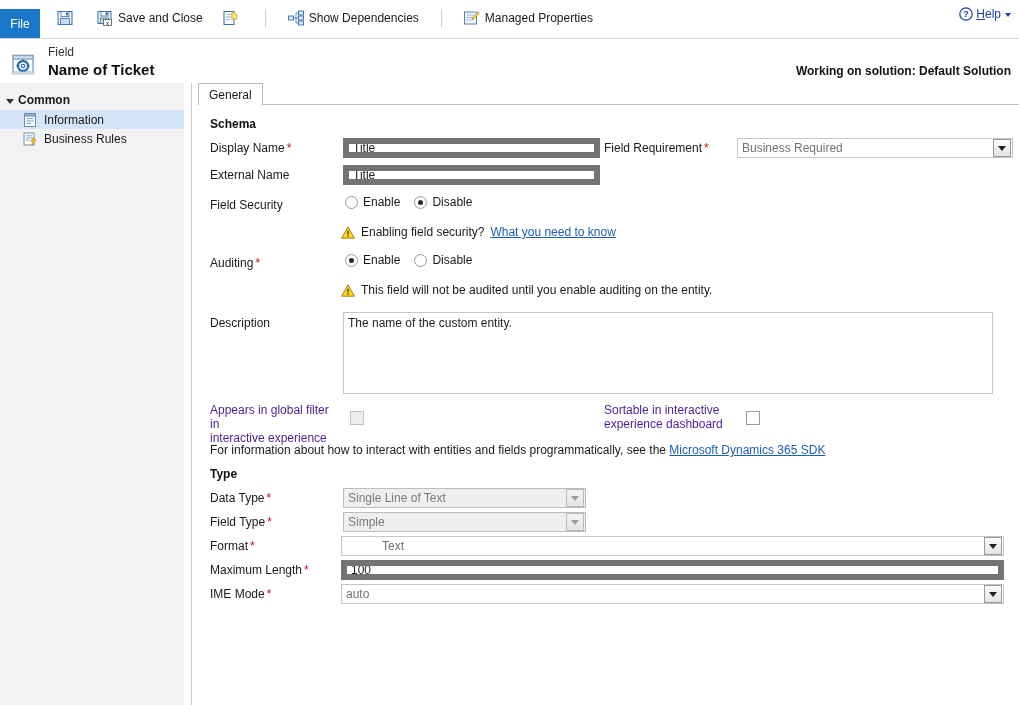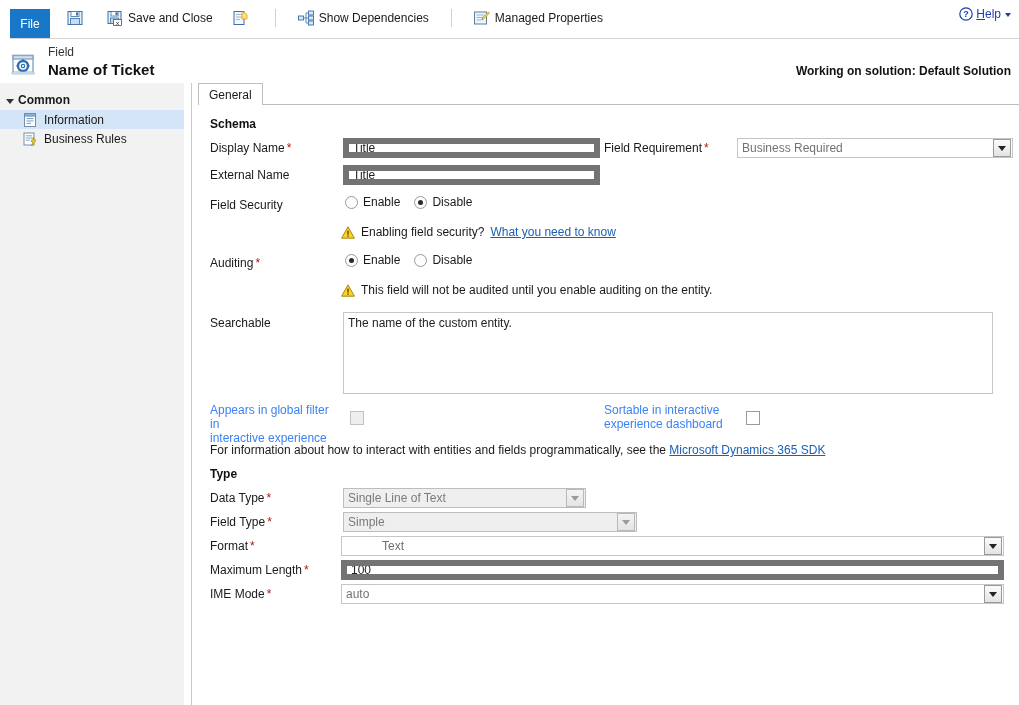--- a/index.html
+++ b/index.html
@@ -14,21 +14,20 @@
   }
 
   
   #ribbon {
     position: relative;
     height: 39px;
     background: #ffffff;
     border-bottom: 1px solid #d4d4d4;
     display: flex;
     align-items: flex-start;
-    margin-left: 10px;
   }
   #file-tab {
     width: 40px;
     height: 29px;
     background: #1878c7;
     color: #ffffff;
     font-size: 12px;
     display: flex;
     align-items: center;
     justify-content: center;
@@ -376,21 +375,21 @@
     font-size: 12px;
     color: #222;
     padding: 3px 4px;
     resize: none;
     outline: none;
     line-height: 15px;
   }
   .twoline {
     position: absolute;
     font-size: 12px;
-    color: #3b82f6;
+    color: #4c1d95;
     line-height: 14px;
   }
 </style>
 </head>
 <body>
 
 <div id="ribbon">
 
   <div id="file-tab">
     <span>File</span>
@@ -622,21 +621,21 @@
               <polygon points="7,0.8 13.4,12.2 0.6,12.2" fill="#ffd320" stroke="#9a7a0d" stroke-width="0.9"></polygon>
               <rect x="6.4" y="4.6" width="1.2" height="4" fill="#3a3000"></rect>
               <rect x="6.4" y="9.5" width="1.2" height="1.3" fill="#3a3000"></rect>
             </svg>
           </span>
           <span>This field will not be audited until you enable auditing on the entity.</span>
         </div>
       </div>
 
       <div class="row" style="height:92px;">
-        <span class="label" style="left:12px; top:5px;"><span>Searchable</span></span>
+        <span class="label" style="left:12px; top:5px;"><span>Description</span></span>
         <textarea class="txta" style="left: 145px; top: 1px; width: 650px; height: 82px;">The name of the custom entity.</textarea>
       </div>
 
       <div class="row" style="height:36px;">
         <div class="twoline" style="left:12px; top:0px; width:130px;">
           <div>Appears in global filter in</div>
           <div>interactive experience</div>
         </div>
         <span class="cbx disabled" style="left:152px; top:8px;"></span>
 
@@ -661,21 +660,21 @@
         <div class="sel disabled" style="left:145px; top:1px; width:243px;">
           <span class="sel-val">Single Line of Text</span>
           <span class="sel-btn">
               <span class="chev"></span>
             </span>
         </div>
       </div>
 
       <div class="row" style="height:24px;">
         <span class="label" style="left:12px; top:4px;"><span>Field Type</span><span class="req">*</span></span>
-        <div class="sel disabled" style="left:145px; top:1px; width:294px;">
+        <div class="sel disabled" style="left:145px; top:1px; width:243px;">
           <span class="sel-val">Simple</span>
           <span class="sel-btn">
               <span class="chev"></span>
             </span>
         </div>
       </div>
 
       <div class="row" style="height:24px;">
         <span class="label" style="left:12px; top:4px;"><span>Format</span><span class="req">*</span></span>
         <div class="sel" style="left:143px; top:1px; width:663px;padding-left:36px;">

